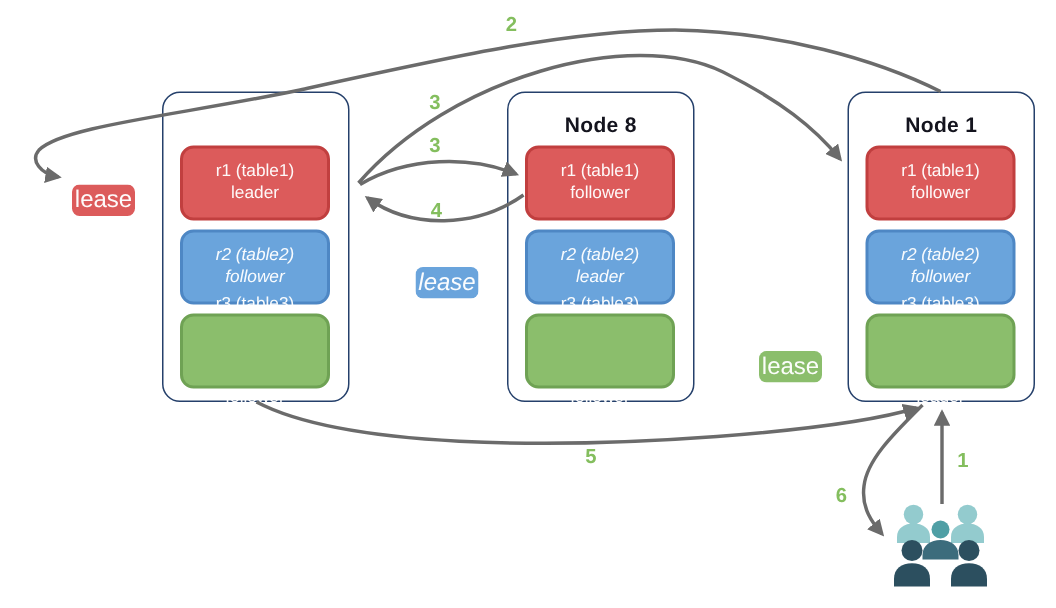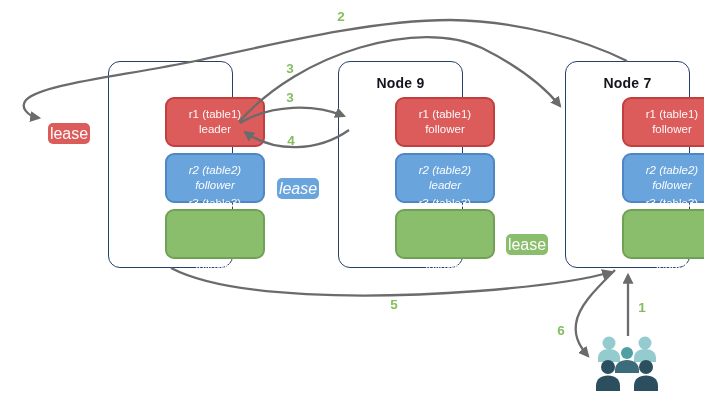--- a/index.html
+++ b/index.html
@@ -13,21 +13,21 @@
     border:1.5px solid #25406B;border-radius:12px;box-sizing:border-box;z-index:2;
   }
   .node-title{
     text-align:center;margin-top:13px;font-size:14px;font-weight:700;color:#14141E;
     letter-spacing:.2px;
   }
   .rb{
     position:absolute;left:11px;width:100px;height:50px;border-radius:9px;
     border:2px solid transparent;box-sizing:border-box;display:flex;flex-direction:column;
     align-items:center;justify-content:center;color:rgba(255,255,255,.96);
-    font-size:11.5px;line-height:1.3;text-align:center;margin-left:45px;
+    font-size:11.5px;line-height:1.3;text-align:center;
   }
   .rb-1{top:35px}.rb-2{top:91px}.rb-3{top:147px}
   .red{background:#DC5B5B;border-color:#C13F3F;}
   .blue{background:#6AA4DC;border-color:#4E87C4;font-style:italic;}
   .green{background:#8BBE6C;border-color:#6FA254;gap:47px;}
   .lease{
     position:absolute;width:42px;height:21px;border-radius:5px;z-index:4;
     display:flex;align-items:center;justify-content:center;
     color:rgba(255,255,255,.97);font-size:16px;box-sizing:border-box;border:1.5px solid transparent;margin-top:12px;
   }
@@ -68,37 +68,37 @@
       <span>r2 (table2)</span>
       <span>follower</span>
     </div>
     <div class="rb rb-3 green">
       <span>r3 (table3)</span>
       <span>follower</span>
     </div>
   </div>
 
   <div class="node" style="left:338px">
-    <div class="node-title">Node 9</div>
+    <div class="node-title">Node 8</div>
     <div class="rb rb-1 red">
       <span>r1 (table1)</span>
       <span>follower</span>
     </div>
     <div class="rb rb-2 blue">
       <span>r2 (table2)</span>
       <span>leader</span>
     </div>
     <div class="rb rb-3 green">
       <span>r3 (table3)</span>
       <span>follower</span>
     </div>
   </div>
 
   <div class="node" style="left:565px">
-    <div class="node-title">Node 7</div>
+    <div class="node-title">Node 1</div>
     <div class="rb rb-1 red">
       <span>r1 (table1)</span>
       <span>follower</span>
     </div>
     <div class="rb rb-2 blue">
       <span>r2 (table2)</span>
       <span>follower</span>
     </div>
     <div class="rb rb-3 green">
       <span>r3 (table3)</span>

